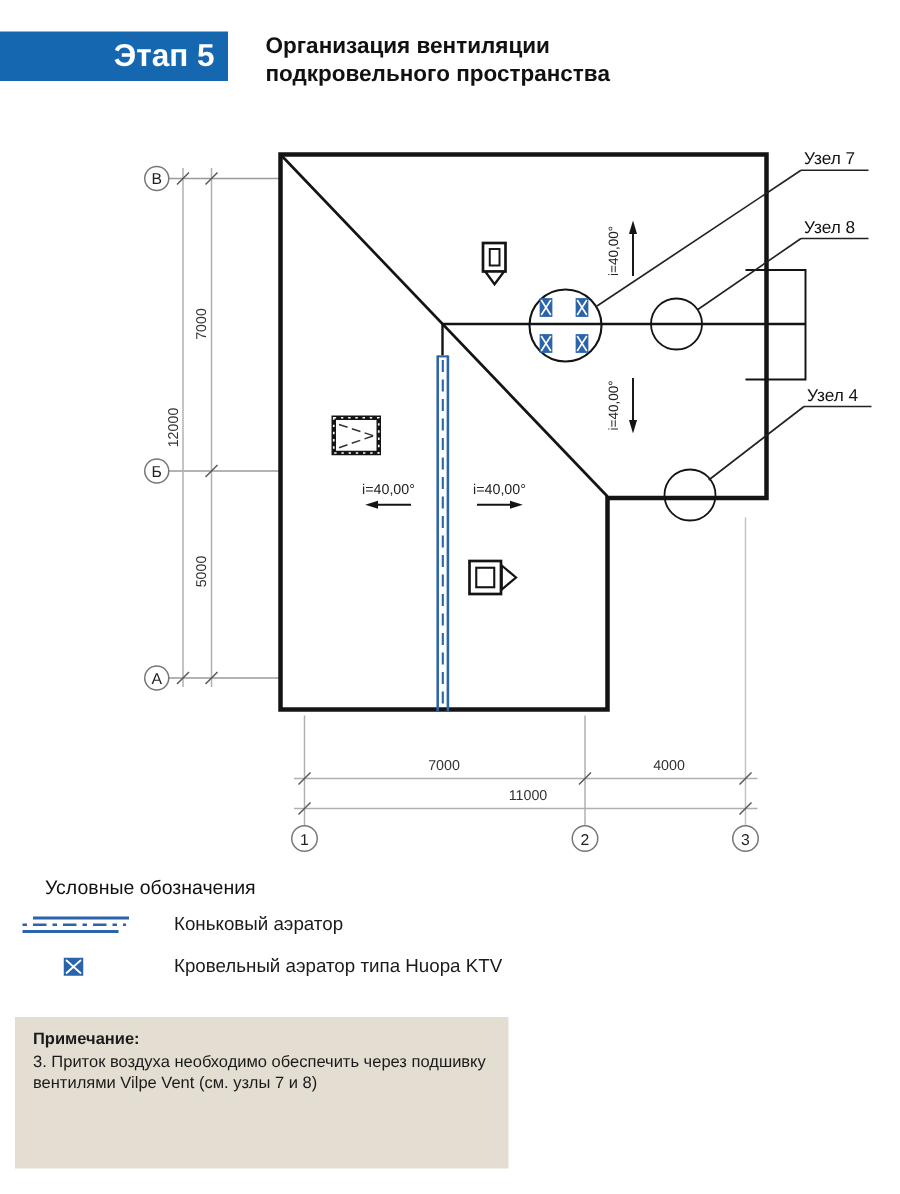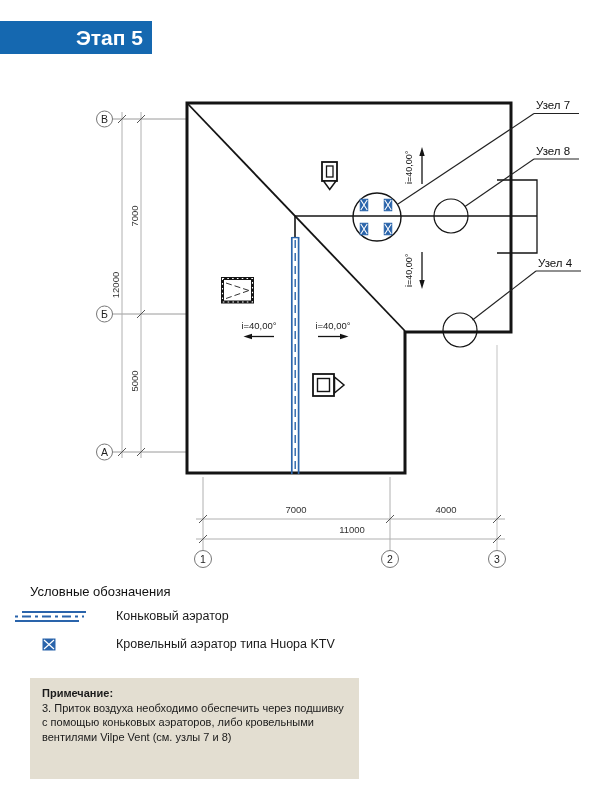--- a/index.html
+++ b/index.html
@@ -16,30 +16,32 @@
   }
   .doc-title{
     left:177px;top:21px;font-size:15px;font-weight:bold;line-height:19px;color:#111;
   }
   
   .legend-heading{left:30px;top:584px;font-size:13px;font-weight:normal;}
   .legend-label{font-size:12.5px;color:#1a1a1a;margin-left:21px;}
   
   .note-box{
     left:10px;top:678px;width:329px;height:101px;background:#e3ded1;
-    box-sizing:border-box;padding:8px 12px;font-size:11px;line-height:14.6px;color:#1a1a1a;margin-left:20px;
+    box-sizing:border-box;padding:8px 12px;font-size:11px;line-height:14.6px;color:#1a1a1a;
   }
   .note-heading{font-weight:bold;}
   svg text{font-family:"Liberation Sans", sans-serif;}
 </style>
 </head>
 <body>
 
 <div class="abs stage-badge">Этап 5</div>
 <div class="abs doc-title">
+  <div>Организация вентиляции</div>
+  <div>подкровельного пространства</div>
 </div>
 
 <svg class="abs" style="left:0;top:0;" width="600" height="580" viewBox="0 0 600 580">
 
   <defs>
     <g id="ktv">
       <rect x="-3.75" y="-5.75" width="7.5" height="11.5" fill="#2a64ab" stroke="#2a64ab" stroke-width="1"></rect>
       <path d="M-3.2,-5 L3.2,5 M3.2,-5 L-3.2,5" stroke="#ffffff" stroke-width="1.1" fill="none"></path>
     </g>
   </defs>
@@ -193,15 +195,14 @@
 
 <svg class="abs" style="left:42px;top:638px;" width="14" height="13" viewBox="0 0 14 13">
   <rect x="1" y="1" width="12" height="11" fill="#2a64ab" stroke="#2a64ab"></rect>
   <path d="M2,2 L12,11 M12,2 L2,11" stroke="#ffffff" stroke-width="1.2" fill="none"></path>
 </svg>
 <div class="abs legend-label" style="left:95px;top:637px;">Кровельный аэратор типа Huopa KTV</div>
 
 <div class="abs note-box">
   <div class="note-heading">Примечание:</div>
   <div>3. Приток воздуха необходимо обеспечить через подшивку</div>
-  <div>с помощью коньковых аэраторов, либо кровельными</div>
   <div>вентилями Vilpe Vent (см. узлы 7 и 8)</div>
 </div>
 
 </body></html>

